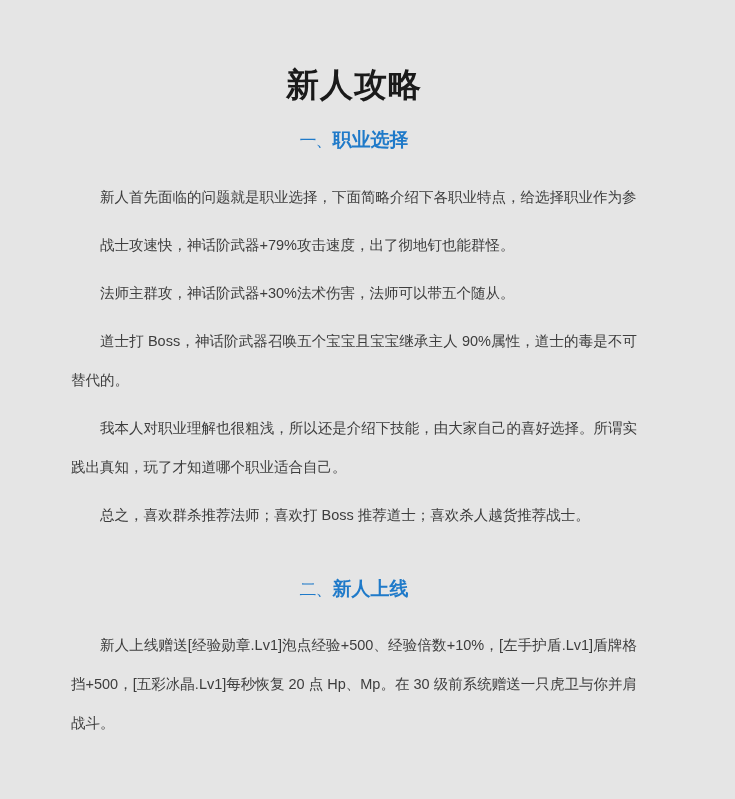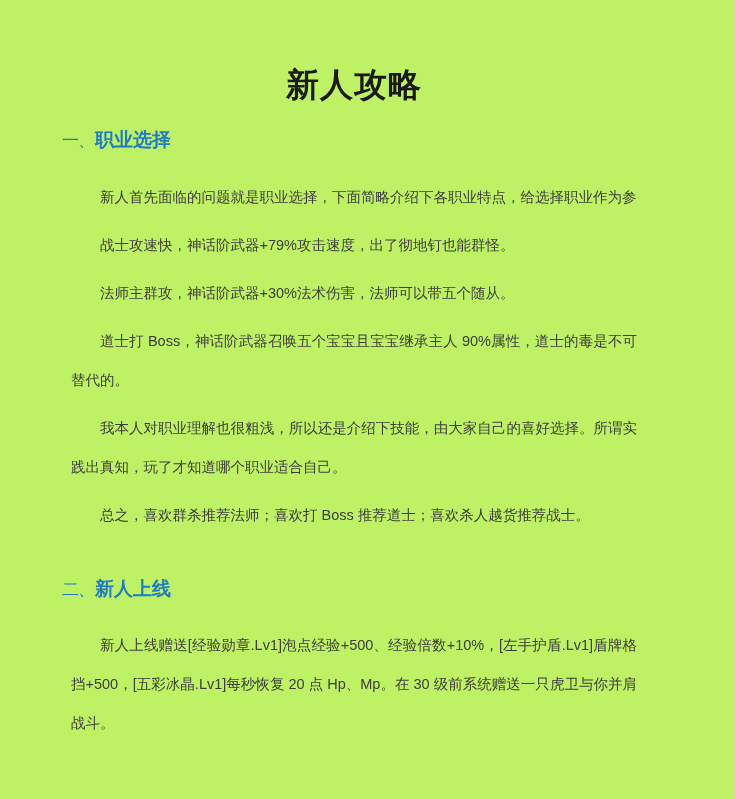--- a/index.html
+++ b/index.html
@@ -13,21 +13,21 @@
     overflow: hidden;
     font-family: "Liberation Sans", "DejaVu Sans", sans-serif;
     color: #3a3a3a;
     -webkit-font-smoothing: antialiased;
   }
 
   .page {
     position: relative;
     width: 735px;
     height: 799px;
-    background: #bef264;
+    background: #e5e5e5;
     box-sizing: border-box;
   }
 
   .doc-body {
     position: absolute;
     left: 62px;
     top: 0;
     width: 584px;
   }
 
@@ -46,20 +46,21 @@
   .section-heading {
     margin: 0;
     padding-top: 22px;
     padding-bottom: 3px;
     font-family: "Liberation Sans", "DejaVu Sans", sans-serif;
     font-size: 19px;
     line-height: 26px;
     font-weight: bold;
     color: #1f7ac9;
     white-space: nowrap;
+    text-align: center;
   }
   .section-heading .num {
     font-weight: normal;
     font-size: 17px;
     letter-spacing: -1px;
   }
   .section-heading .htext {
     font-weight: bold;
     margin-left: 1px;
   }

